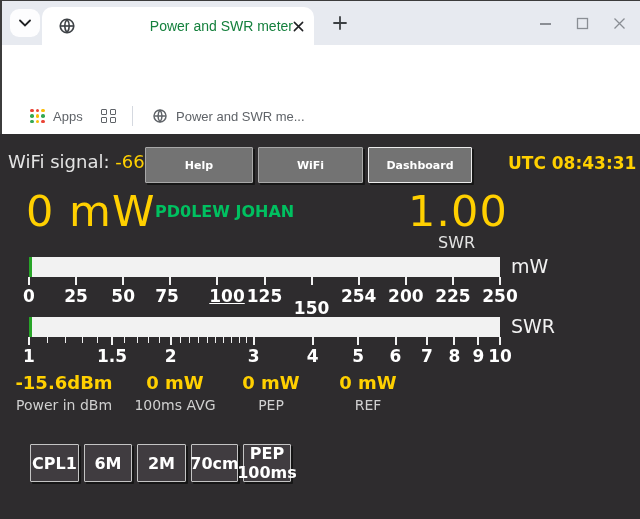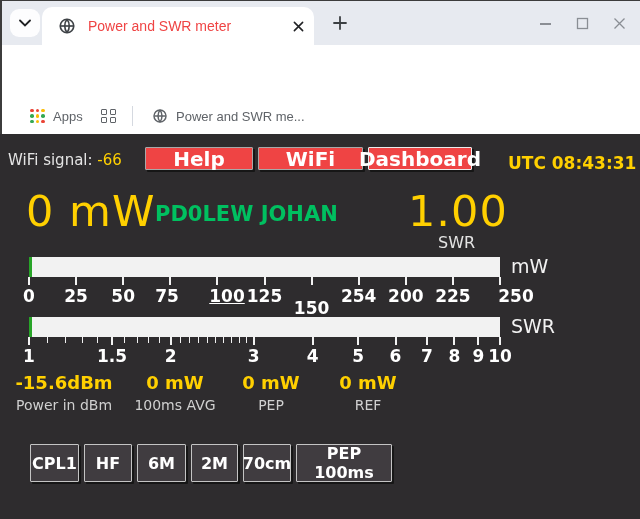--- a/index.html
+++ b/index.html
@@ -9,21 +9,21 @@
     font-family:"Liberation Sans", sans-serif; background:#2e2c2e;
   }
   
   .chrome { position:absolute; left:0; top:0; width:640px; height:134px;
     border-left:2px solid #3c3c3c; border-top:1px solid #3c3c3c; }
   .tabstrip { position:absolute; left:0; top:0; width:100%; height:44px; background:#e7eaf0; }
   .tab-search { position:absolute; left:8px; top:8px; width:30px; height:28px;
     background:#fdfdfe; border-radius:9px; display:flex; align-items:center; justify-content:center; }
   .tab { position:absolute; left:40px; top:6px; width:272px; height:38px; background:#ffffff;
     border-radius:10px 10px 0 0; display:flex; align-items:center; padding:0 10px 0 16px; }
-  .tab-title { flex:1; font-size:14px; color:#ef4444; white-space:nowrap; overflow:hidden; margin-left:12px; }
+  .tab-title { flex:1; font-size:14px; color:#15803d; white-space:nowrap; overflow:hidden; margin-left:12px;text-align:right; }
   .icon-btn { display:flex; align-items:center; justify-content:center; }
   .newtab { position:absolute; left:326px; top:10px; width:24px; height:24px; }
   .wincontrols { position:absolute; right:6px; top:0; height:44px; display:flex; align-items:center; gap:24px; padding-right:8px; }
   .toolbar { position:absolute; left:0; top:44px; width:100%; height:52px; background:#ffffff; }
   .navbtn { position:absolute; top:59px; width:24px; height:24px; }
   .omnibox { position:absolute; left:134px; top:53px; width:412px; height:36px; background:#eef2f8;
     border-radius:18px; display:flex; align-items:center; padding:0 12px 0 4px; }
   .chip { height:28px; background:#ffffff; border-radius:14px; display:flex; align-items:center;
     gap:7px; padding:0 13px 0 10px; }
   .chip-text { font-size:13px; color:#3c4043; font-weight:700; }
@@ -33,34 +33,34 @@
   .bm-label { font-size:13px; color:#5f6368; }
   .apps-grid { width:15px; height:15px; display:grid; grid-template-columns:repeat(3,1fr); gap:1.5px; }
   .apps-grid i { width:3.6px; height:3.6px; border-radius:50%; display:block; }
   .sq-grid { width:15px; height:15px; display:grid; grid-template-columns:repeat(2,1fr); gap:2px; }
   .sq-grid i { width:6px; height:6px; border:1.6px solid #5f6368; border-radius:1px; display:block; }
   .bm-sep { position:absolute; left:130px; top:9px; width:1px; height:20px; background:#d5d9e0; }
   
   .page { position:absolute; left:0; top:134px; width:640px; height:385px; background:#2e2c2e;
     font-family:"DejaVu Sans", sans-serif; color:#e4e4e4; }
   .yellow { color:#ffd000; }
-  .row-label { position:absolute; left:8px; top:17px; font-size:15px; }
+  .row-label { position:absolute; left:8px; top:17px; font-size:18px; }
   .utc { position:absolute; left:482px; top:19px; font-size:17px; font-weight:700;margin-left:26px; }
   .navrow { position:absolute; left:145px; top:13px; display:flex; }
-  .pbtn { background:#ef4444; border:1px solid #a8a8a8; box-shadow:2px 2px 0 #161616;
-    color:#fff; font-weight:700; font-size:20px; font-family:"DejaVu Sans", sans-serif;
-    display:flex; align-items:center; justify-content:center; height:23px; cursor:pointer; border-radius:1px; }
+  .pbtn { background:#737373; border:1px solid #a8a8a8; box-shadow:2px 2px 0 #161616;
+    color:#fff; font-weight:700; font-size:11px; font-family:"DejaVu Sans", sans-serif;
+    display:flex; align-items:center; justify-content:center; height:36px; cursor:pointer; border-radius:1px; }
   .navrow .pbtn { margin-right:5px; }
   .navrow .pbtn:nth-child(1){ width:108px; }
   .navrow .pbtn:nth-child(2){ width:105px; }
   .navrow .pbtn:nth-child(3){ width:104px; border-color:#ececec; }
   .big-val { position:absolute; font-size:43px; color:#ffd000; letter-spacing:1px; }
   .power-main { left:26px; top:52px; }
   .swr-main { left:408px; top:52px; }
-  .callsign { position:absolute; left:155px; top:68px; font-size:21px; font-weight:700; color:#00c060; }
+  .callsign { position:absolute; left:155px; top:68px; font-size:16px; font-weight:700; color:#00c060; }
   .alarm { position:absolute; left:190px; top:99px; font-size:15px; }
   .alarm b { color:#ffd000; }
   .swr-caption { position:absolute; left:438px; top:99px; font-size:16px; }
   .meter { position:absolute; left:0; width:640px; }
   .meter .bar { position:absolute; left:29px; top:0; width:471px; height:20px; background:#f2f2f2; }
   .meter .fill { position:absolute; left:0; top:0; height:20px; background:#28a428; }
   .meter .unit { position:absolute; left:511px; top:-2px; font-size:19px; color:#f2f2f2; }
   .meter .tick { position:absolute; top:20px; width:2px; background:#f2f2f2; }
   .meter .tlabel { position:absolute; top:29px; font-size:17px; font-weight:700; color:#fff; transform:translateX(-50%); white-space:nowrap; }
   .meter-mw { top:123px; }
@@ -257,21 +257,21 @@
         <span class="tlabel" style="left: 29px;">0</span>
         <span class="tlabel" style="left: 76.1px;">25</span>
         <span class="tlabel" style="left: 123.2px;">50</span>
         <span class="tlabel" style="left: 167px;">75</span>
         <span class="tlabel" style="left: 227px; text-decoration: underline;">100</span>
         <span class="tlabel" style="left: 264.5px;">125</span>
         <span class="tlabel" style="left: 311.6px; margin-top: 12px;">150</span>
         <span class="tlabel" style="left: 358.7px;">254</span>
         <span class="tlabel" style="left: 405.8px;">200</span>
         <span class="tlabel" style="left: 452.9px;">225</span>
-        <span class="tlabel" style="left: 516px; text-align: right;">250</span>
+        <span class="tlabel" style="left: 500px; text-align: right;">250</span>
       </div>
     <div class="meter meter-swr" id="meter-swr">
         <div class="bar">
           <div class="fill" style="width: 3px;"></div>
         </div>
         <span class="unit">SWR</span>
         <span class="tick" style="left: 28px; height: 8px; width: 2px;"></span>
         <span class="tick" style="left: 47.496px; height: 6px; width: 1px;"></span>
         <span class="tick" style="left: 65.2944px; height: 6px; width: 1px;"></span>
         <span class="tick" style="left: 81.6673px; height: 6px; width: 1px;"></span>
@@ -326,20 +326,19 @@
           <div class="cap">PEP</div>
         </div>
         <div class="readout" style="left: 368px;">
           <div class="val">0 mW</div>
           <div class="cap">REF</div>
         </div>
       </div>
 
     <div class="bandrow" id="band-buttons">
         <button class="pbtn">CPL1</button>
-        <button class="pbtn">HF</button>
         <button class="pbtn">6M</button>
         <button class="pbtn">2M</button>
         <button class="pbtn">70cm</button>
         <button class="pbtn">PEP 100ms</button>
       </div>
   </div>
 </div>
 
 </body></html>

